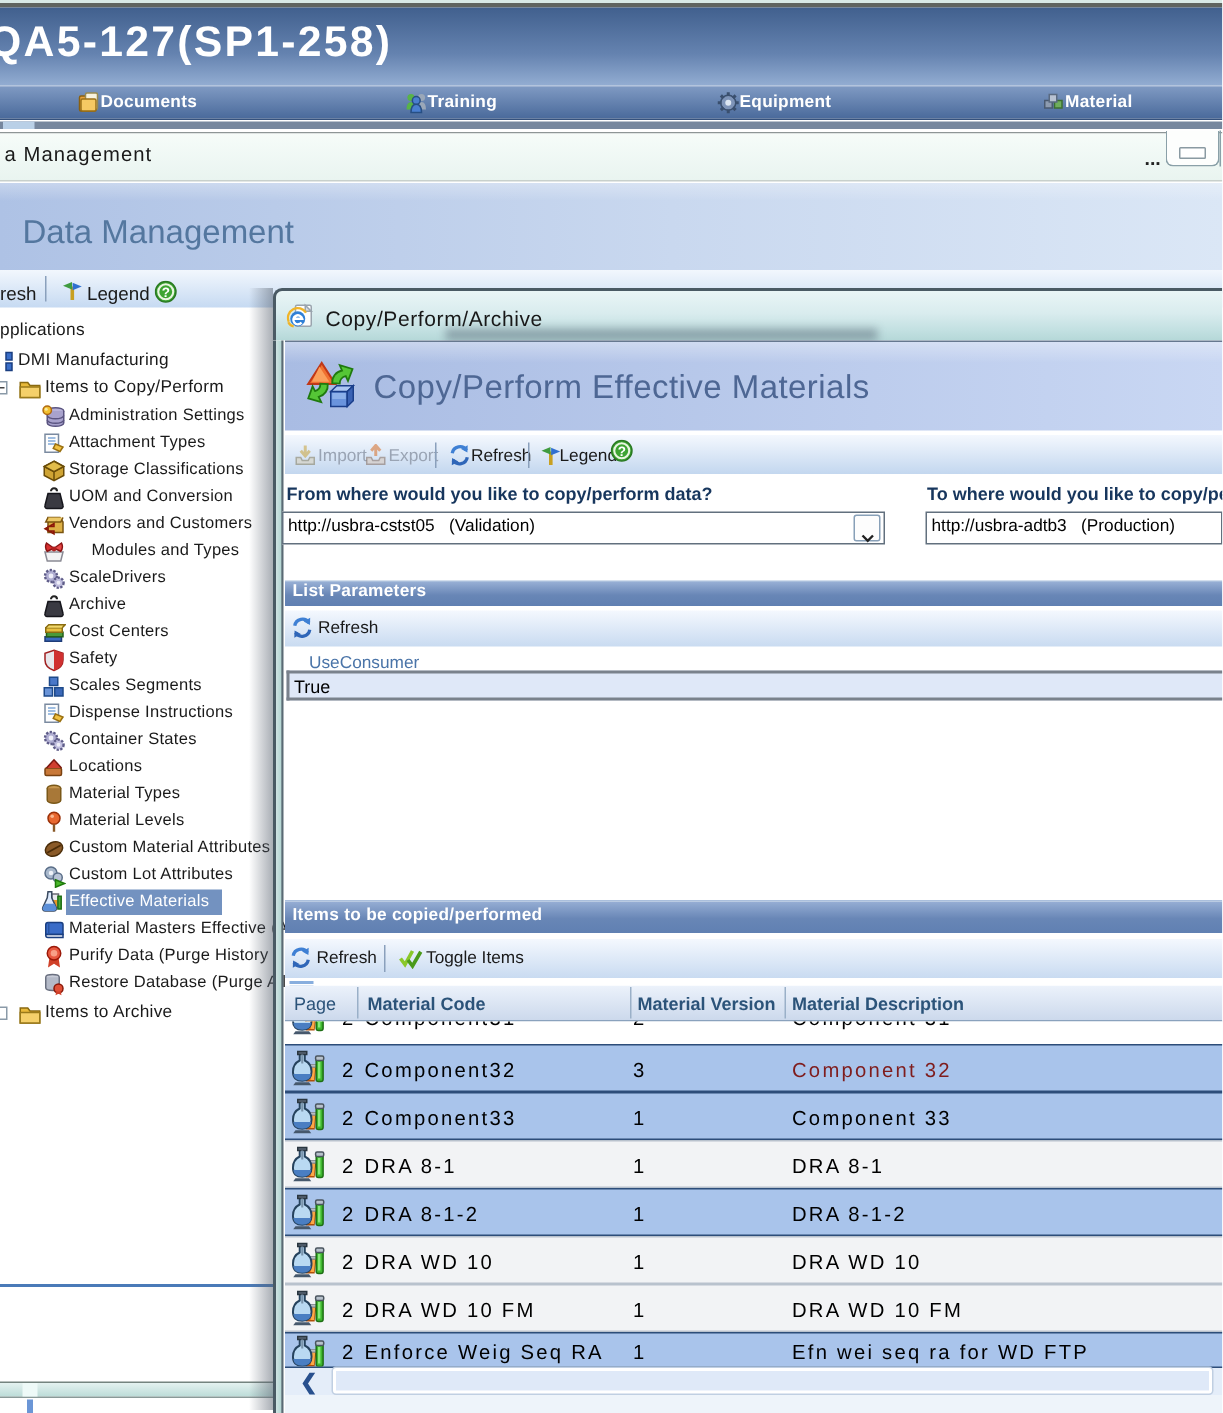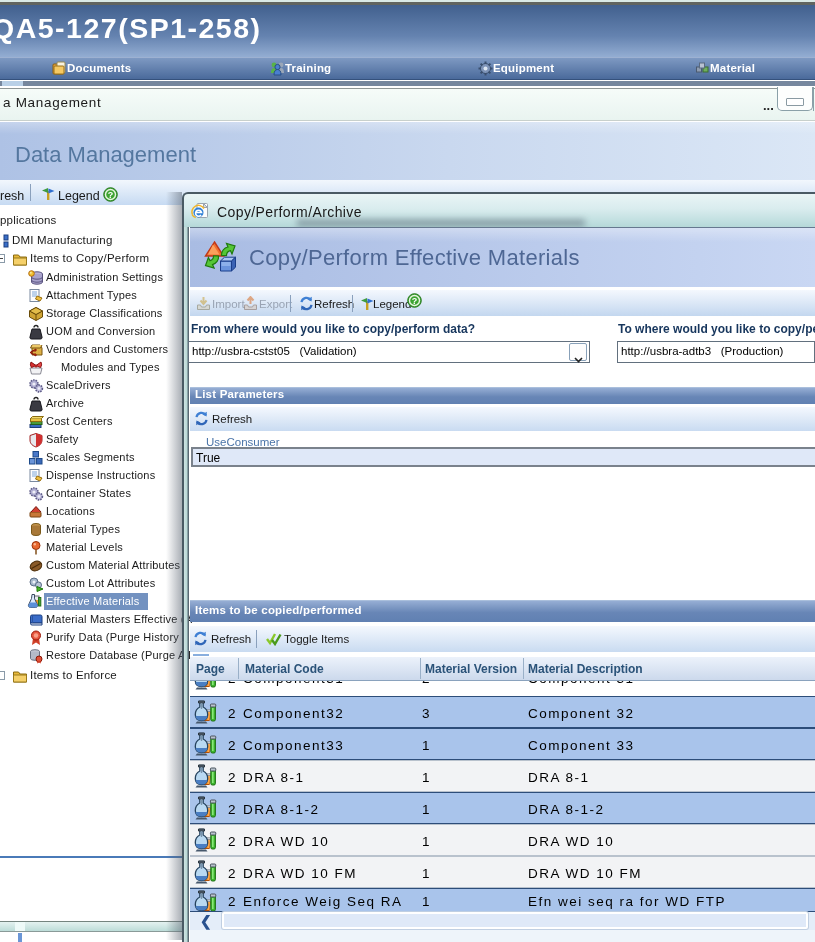--- a/index.html
+++ b/index.html
@@ -229,21 +229,21 @@
         <path d="M2.5 3.5 v7 a4.5 1.8 0 0 0 9 0 v-7" fill="#b4bac8" stroke="#6a7080"></path>
         <circle cx="11" cy="11" r="3" fill="#e05038" stroke="#8a1808"></circle>
         <path d="M9.5 13 L9 15.5 L11 14.5 L13 15.5 L12.5 13" fill="#d04028"></path>
       </svg></div>
 <div class="abs txt" style="left:46px;top:649px;font-size:11px;letter-spacing:0.2px;color:#1a1a1a;">Restore Database (Purge All</div>
 <div class="abs" style="left:-4px;top:671px;width:9px;height:9px;background:#fff;border:1px solid #8a9aa8;"></div>
 <div class="abs" style="left:12px;top:668px;"><svg width="16" height="16" viewBox="0 0 16 16">
         <path d="M1.5 4 h5 l1.5 2 h6.5 v8 h-13 z" fill="#e8b93a" stroke="#8a6a10"></path>
         <path d="M1.5 7 h13 v7 h-13 z" fill="#f5d06a" stroke="#9a7a1a"></path>
       </svg></div>
-<div class="abs txt" style="left:30px;top:669px;font-size:11.5px;letter-spacing:0.2px;color:#1a1a1a;">Items to Enforce</div>
+<div class="abs txt" style="left:30px;top:669px;font-size:11.5px;letter-spacing:0.2px;color:#1a1a1a;">Items to Archive</div>
 <div class="abs" style="left:0;top:856px;width:183px;height:2px;background:#4a7ab8;"></div>
 <div class="abs" style="left:0;top:921px;width:186px;height:11px;background:linear-gradient(#e4f2f0,#bcdcd8);border-top:1px solid #74847f;border-bottom:1px solid #8a9a98;"></div>
 <div class="abs" style="left:15px;top:922px;width:10px;height:9px;background:#eefaf8;"></div>
 <div class="abs" style="left:18px;top:933px;width:4px;height:9px;background:#6b96d6;"></div>
 <div class="abs" style="left:166px;top:192px;width:16px;height:748px;background:linear-gradient(to right,rgba(110,120,130,0),rgba(85,95,108,0.5));"></div>
 <div class="abs" style="left:182px;top:192px;width:633px;height:35px;background:linear-gradient(#e9f5f6 0%,#d9ecee 45%,#c2e0e1 80%,#b5d8d8 100%);border:2px solid #4a5a64;border-right:none;border-bottom:none;border-radius:6px 0 0 0;"></div>
 <div class="abs" style="left:182px;top:227px;width:7px;height:715px;background:linear-gradient(to right,#4a5a64 0,#4a5a64 2px,#cfe3e2 2px,#b8d8d5 5px,#5a6a74 6px,#5a6a74 7px);"></div>
 <div class="abs" style="left:297px;top:219px;width:288px;height:8px;background:rgba(45,55,75,0.35);filter:blur(3px);"></div>
 <div class="abs" style="left:191px;top:202px;"><svg width="18" height="18" viewBox="0 0 18 18">
         <rect x="6" y="1.5" width="10.5" height="14" rx="1" fill="#fdfdfd" stroke="#9aa4ae"></rect>
@@ -334,21 +334,21 @@
 <div class="abs" style="left:266px;top:632px;"><svg width="16" height="14" viewBox="0 0 16 14">
         <path d="M1 7 L4 11 L9 2" fill="none" stroke="#8ac82a" stroke-width="2.4"></path>
         <path d="M6 8 L9 12 L14.5 2.5" fill="none" stroke="#4a9a1a" stroke-width="2.4"></path>
       </svg></div>
 <div class="abs txt" style="left:284px;top:633px;font-size:11.5px;color:#1a1a1a;">Toggle Items</div>
 <div class="abs" style="left:193px;top:654px;width:16px;height:5px;background:#88aede;"></div>
 <div class="abs" style="left:190px;top:656px;width:625px;height:25px;background:linear-gradient(#ecf2fb,#ccd9ec);border-top:1px solid #fff;border-bottom:1px solid #8aa2bd;"></div>
 <div class="abs" style="left:238px;top:658px;width:1px;height:21px;background:#9ab0c8;"></div>
 <div class="abs" style="left:420px;top:658px;width:1px;height:21px;background:#9ab0c8;"></div>
 <div class="abs" style="left:523px;top:658px;width:1px;height:21px;background:#9ab0c8;"></div>
-<div class="abs txt" style="left:196px;top:662px;font-size:12px;font-weight:bold;color:#2b5379;">Page</div>
+<div class="abs txt" style="left:196px;top:662px;font-size:12px;font-weight:normal;color:#2b5379;">Page</div>
 <div class="abs txt" style="left:245px;top:662px;font-size:12px;font-weight:bold;color:#2b5379;">Material Code</div>
 <div class="abs txt" style="left:425px;top:662px;font-size:12px;font-weight:bold;color:#2b5379;">Material Version</div>
 <div class="abs txt" style="left:528px;top:662px;font-size:12px;font-weight:bold;color:#2b5379;">Material Description</div>
 <div class="abs" style="left:190px;top:681px;width:625px;height:14px;overflow:hidden;background:#fff;">
       <div class="abs" style="left:3px;top:-16px;"><svg width="25" height="26" viewBox="0 0 25 26">
           <path d="M10.5 12 h7 l-1.2 9.5 h-5 z" fill="#f28318" stroke="#b05008"></path>
           <path d="M10 10.8 h8 v1.6 h-8 z" fill="#e8ecf0" stroke="#8a9098"></path>
           <path d="M14 13 l3 0 l-0.6 8 l-2 0 z" fill="#fca848"></path>
           <rect x="17.8" y="6.5" width="4.6" height="15.5" rx="1.5" fill="#3eb72e" stroke="#1e6e14"></rect>
           <rect x="17.4" y="5" width="5.4" height="3" rx="1" fill="#b8c2cc" stroke="#4a545e"></rect>
@@ -374,21 +374,21 @@
           <rect x="19" y="9" width="1.6" height="11" fill="#8ae87a"></rect>
           <path d="M6.8 2.5 h3.4 v5.5 q4.5 2.2 4.5 7.5 q0 6 -6.2 6 q-6.2 0 -6.2 -6 q0 -5.3 4.5 -7.5 z" fill="#b9d9f2" stroke="#26435e" stroke-width="1.3"></path>
           <path d="M5.5 2 h6 v2 h-6 z" fill="#5a6675" stroke="#2a3640"></path>
           <path d="M7.8 4 h1.4 v6 h-1.4 z" fill="#7a94ac"></path>
           <path d="M2.6 17 q0.3 4.5 5.9 4.5 q5.6 0 5.9 -4.5 z" fill="#4a7ec2"></path>
           <path d="M4 22.5 h9 l1.5 2 h-12 z" fill="#46586c"></path>
         </svg></div>
       <div class="abs txt" style="left:38px;top:9px;font-size:13.5px;letter-spacing:1.5px;color:#000;">2</div>
       <div class="abs txt" style="left:53px;top:9px;font-size:13.5px;letter-spacing:1.5px;color:#000;">Component32</div>
       <div class="abs txt" style="left:232px;top:9px;font-size:13.5px;letter-spacing:1.5px;color:#000;">3</div>
-      <div class="abs txt" style="left:338px;top:9px;font-size:13.5px;letter-spacing:1.5px;color:#000000;">Component 32</div>
+      <div class="abs txt" style="left:338px;top:9px;font-size:13.5px;letter-spacing:1.5px;color:#7f1d1d;">Component 32</div>
     </div>
 <div class="abs" style="left:190px;top:728px;width:625px;height:32px;background:#a9c4eb;border-top:1px solid #2d4d79;border-bottom:1px solid #2d4d79;overflow:hidden;">
       <div class="abs" style="left:3px;top:2px;"><svg width="25" height="26" viewBox="0 0 25 26">
           <path d="M10.5 12 h7 l-1.2 9.5 h-5 z" fill="#f28318" stroke="#b05008"></path>
           <path d="M10 10.8 h8 v1.6 h-8 z" fill="#e8ecf0" stroke="#8a9098"></path>
           <path d="M14 13 l3 0 l-0.6 8 l-2 0 z" fill="#fca848"></path>
           <rect x="17.8" y="6.5" width="4.6" height="15.5" rx="1.5" fill="#3eb72e" stroke="#1e6e14"></rect>
           <rect x="17.4" y="5" width="5.4" height="3" rx="1" fill="#b8c2cc" stroke="#4a545e"></rect>
           <rect x="19" y="9" width="1.6" height="11" fill="#8ae87a"></rect>
           <path d="M6.8 2.5 h3.4 v5.5 q4.5 2.2 4.5 7.5 q0 6 -6.2 6 q-6.2 0 -6.2 -6 q0 -5.3 4.5 -7.5 z" fill="#b9d9f2" stroke="#26435e" stroke-width="1.3"></path>

